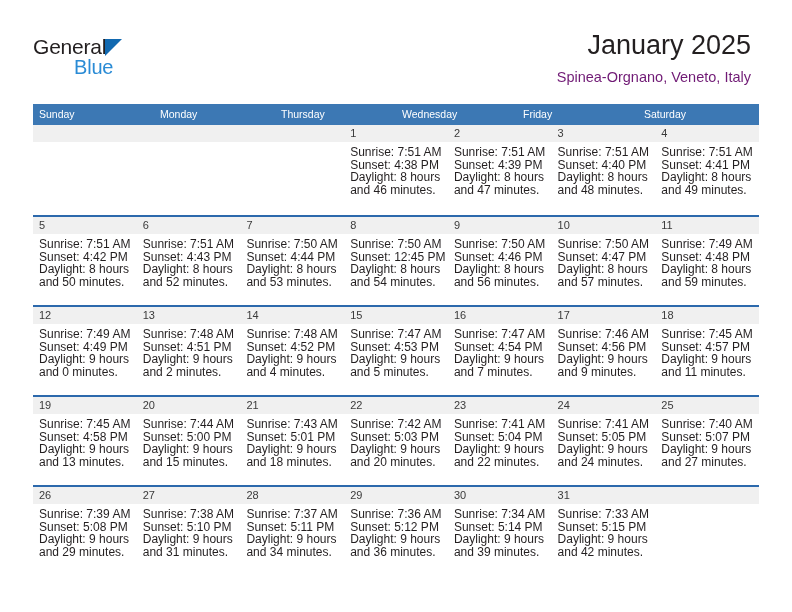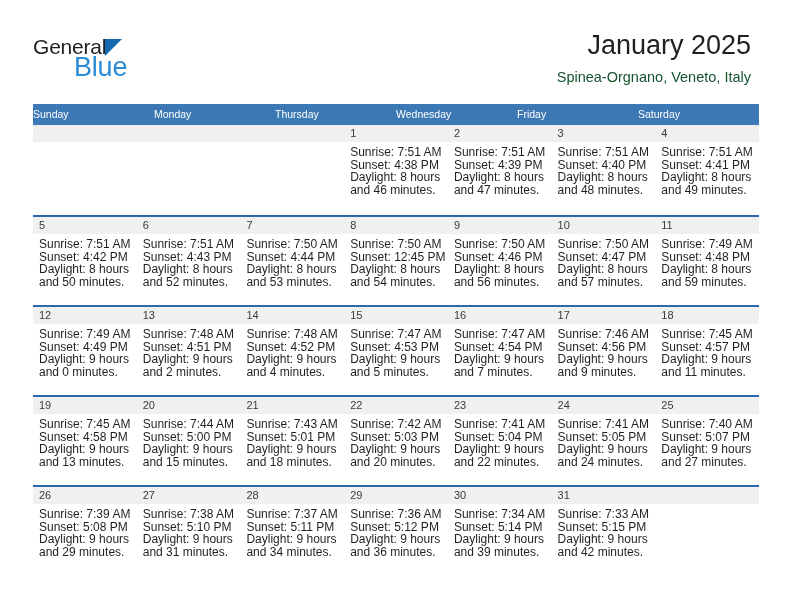--- a/index.html
+++ b/index.html
@@ -54,21 +54,21 @@
     display: inline-block;
     vertical-align: top;
     width: 0;
     height: 0;
     margin-left: -1px;
     margin-top: 3px;
     border-top: 17px solid #1269b0;
     border-right: 17px solid transparent;
   }
   .brand-line2 {
-    font-size: 27px;
+    font-size: 20px;
     line-height: 22px;
     color: #2a8bd5;
     letter-spacing: -0.2px;
     margin-left: 41px;
     margin-top: -2px;
   }
 
   .title-block {
     position: absolute;
     right: 8px;
@@ -78,41 +78,42 @@
   .month-title {
     font-size: 27px;
     line-height: 34px;
     color: #231f20;
     font-weight: normal;
     margin: 0;
   }
   .location {
     font-size: 14.5px;
     line-height: 22px;
-    color: #14532d;
+    color: #701a75;
     margin: 4px 0 0 0;
   }
 
   
   .calendar {
     position: absolute;
     left: 33px;
     top: 104px;
     width: 726px;
   }
   .cal-head {
     display: flex;
     background: #3c78b4;
     height: 21px;
   }
   .cal-head .hcell {
     flex: 1 1 0;
     color: #ffffff;
     font-size: 10.5px;
     line-height: 21px;
+    padding-left: 6px;
     white-space: nowrap;
     overflow: hidden;
   }
   .week {
     display: flex;
     border-top: 2px solid #2c69ac;
     height: 90px;
   }
   .week.first { border-top: none; }
   .cell {

